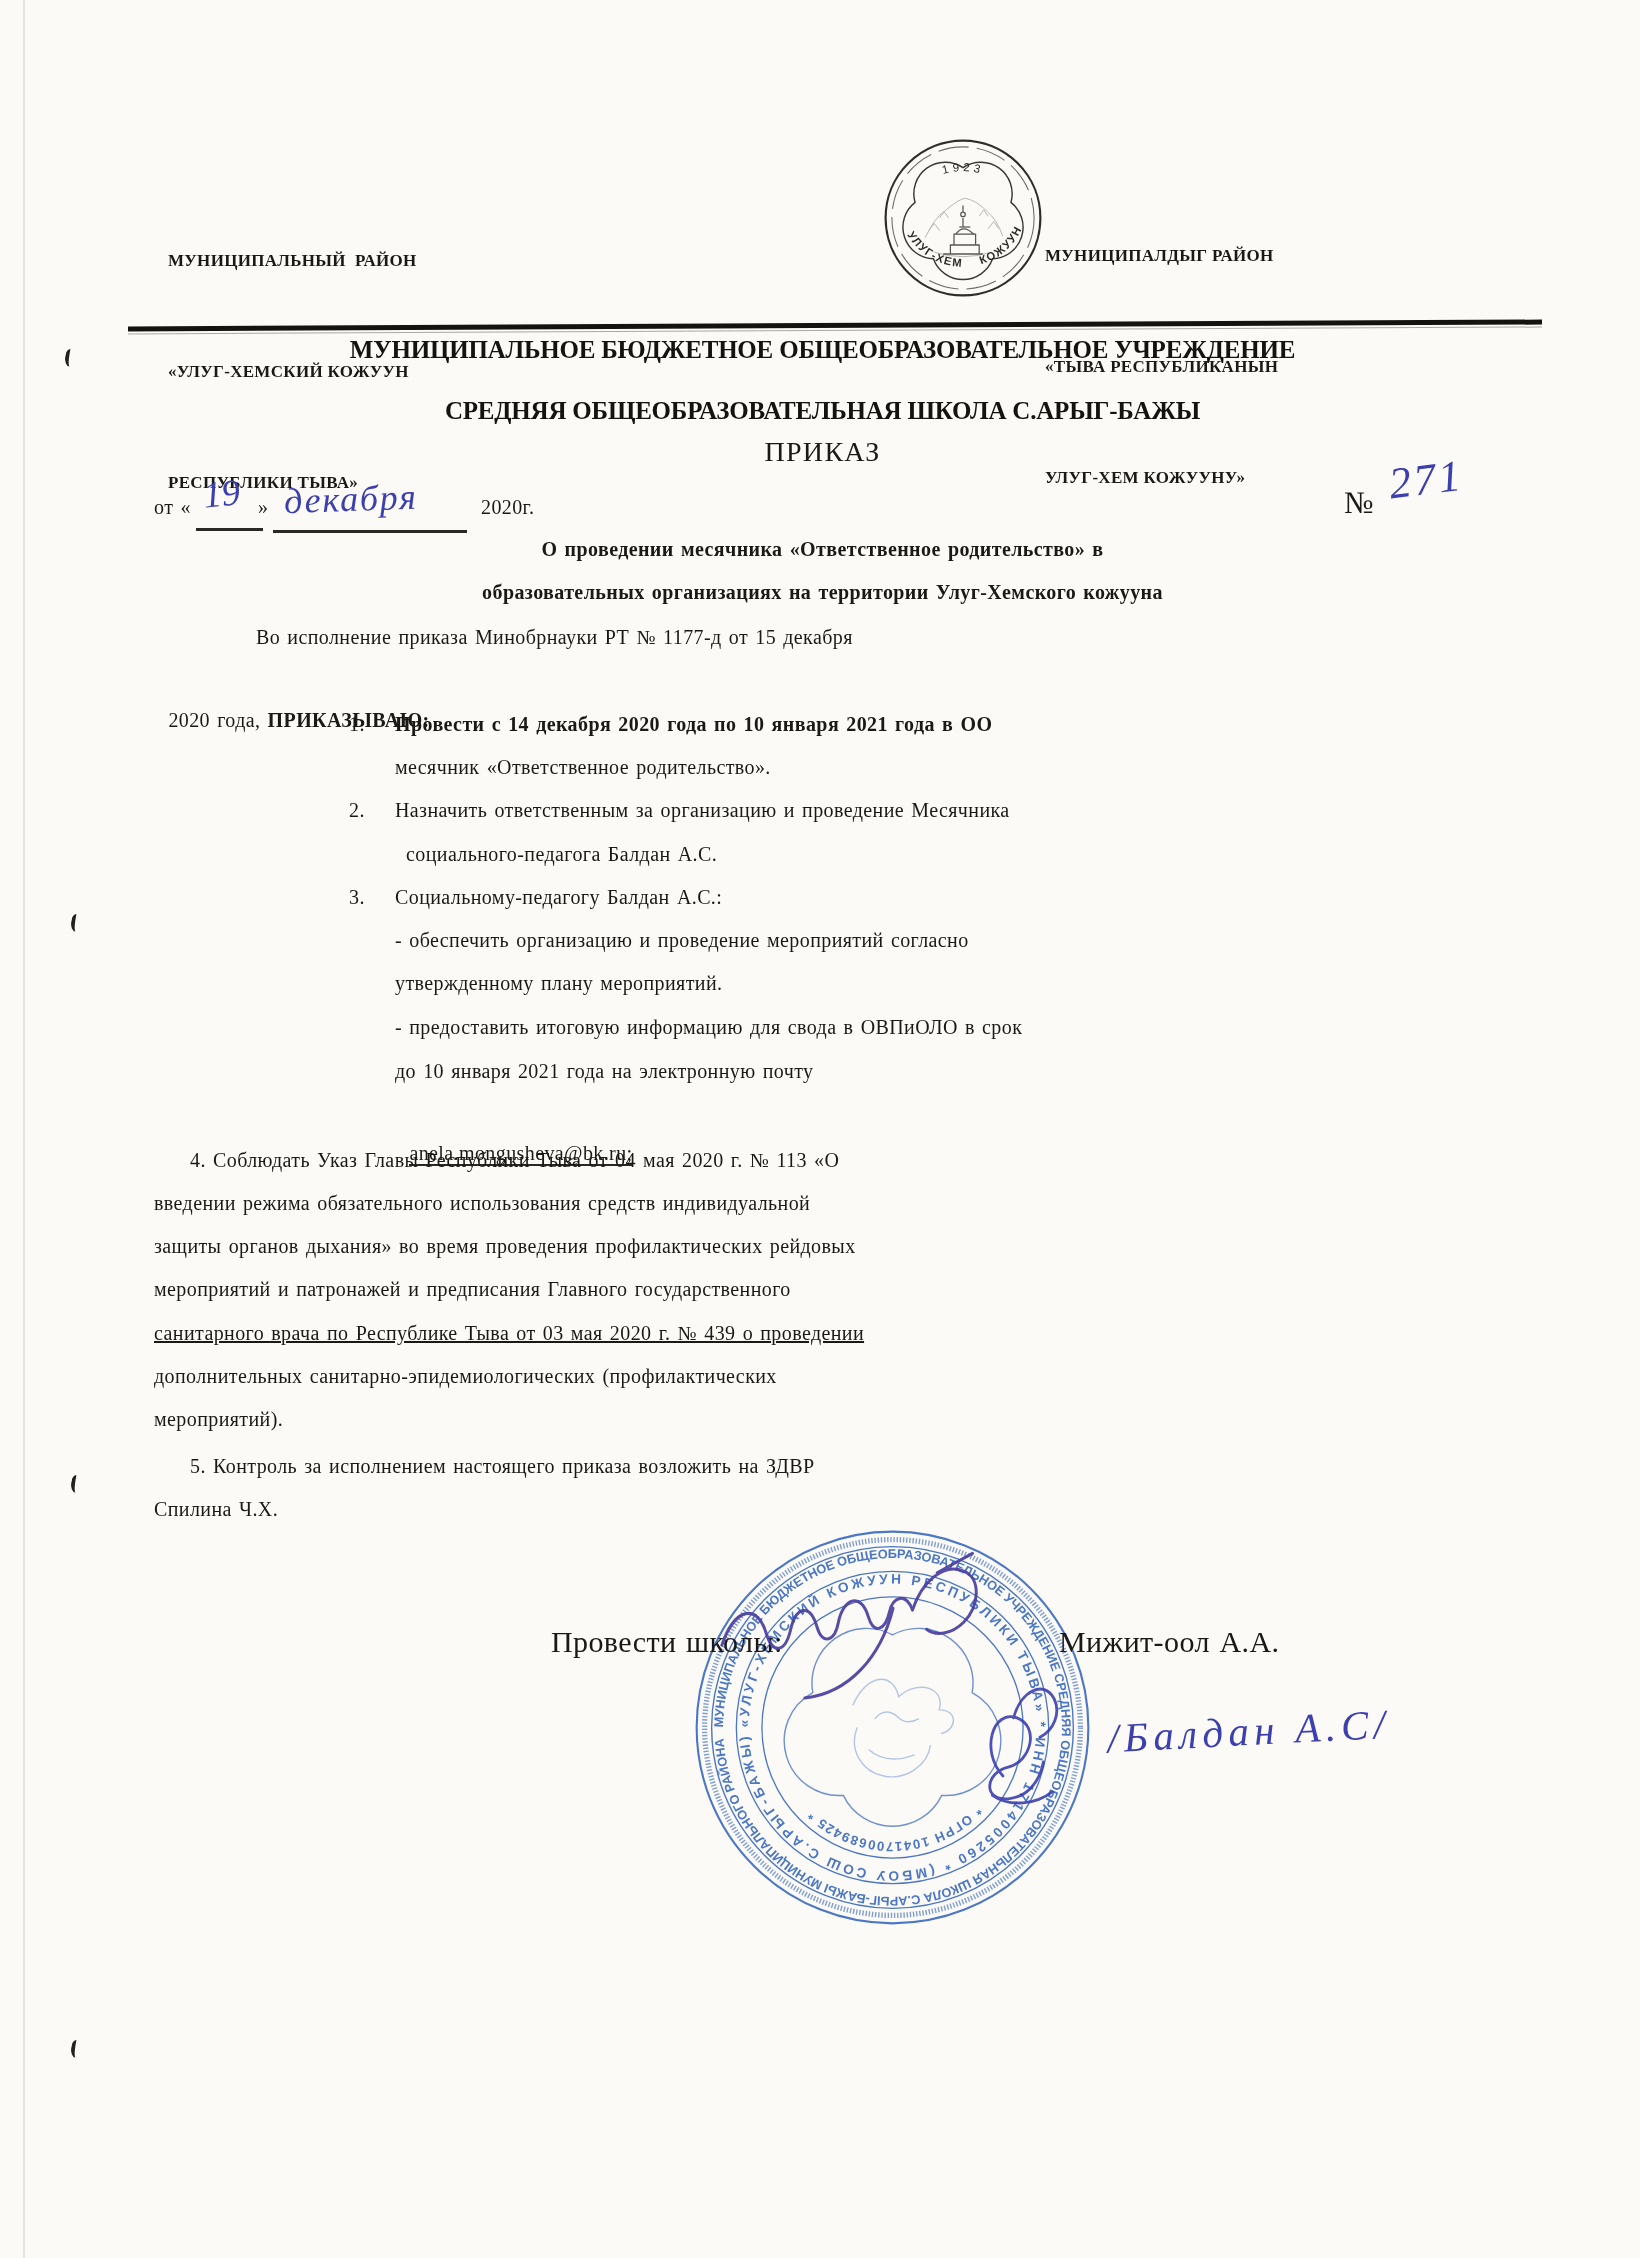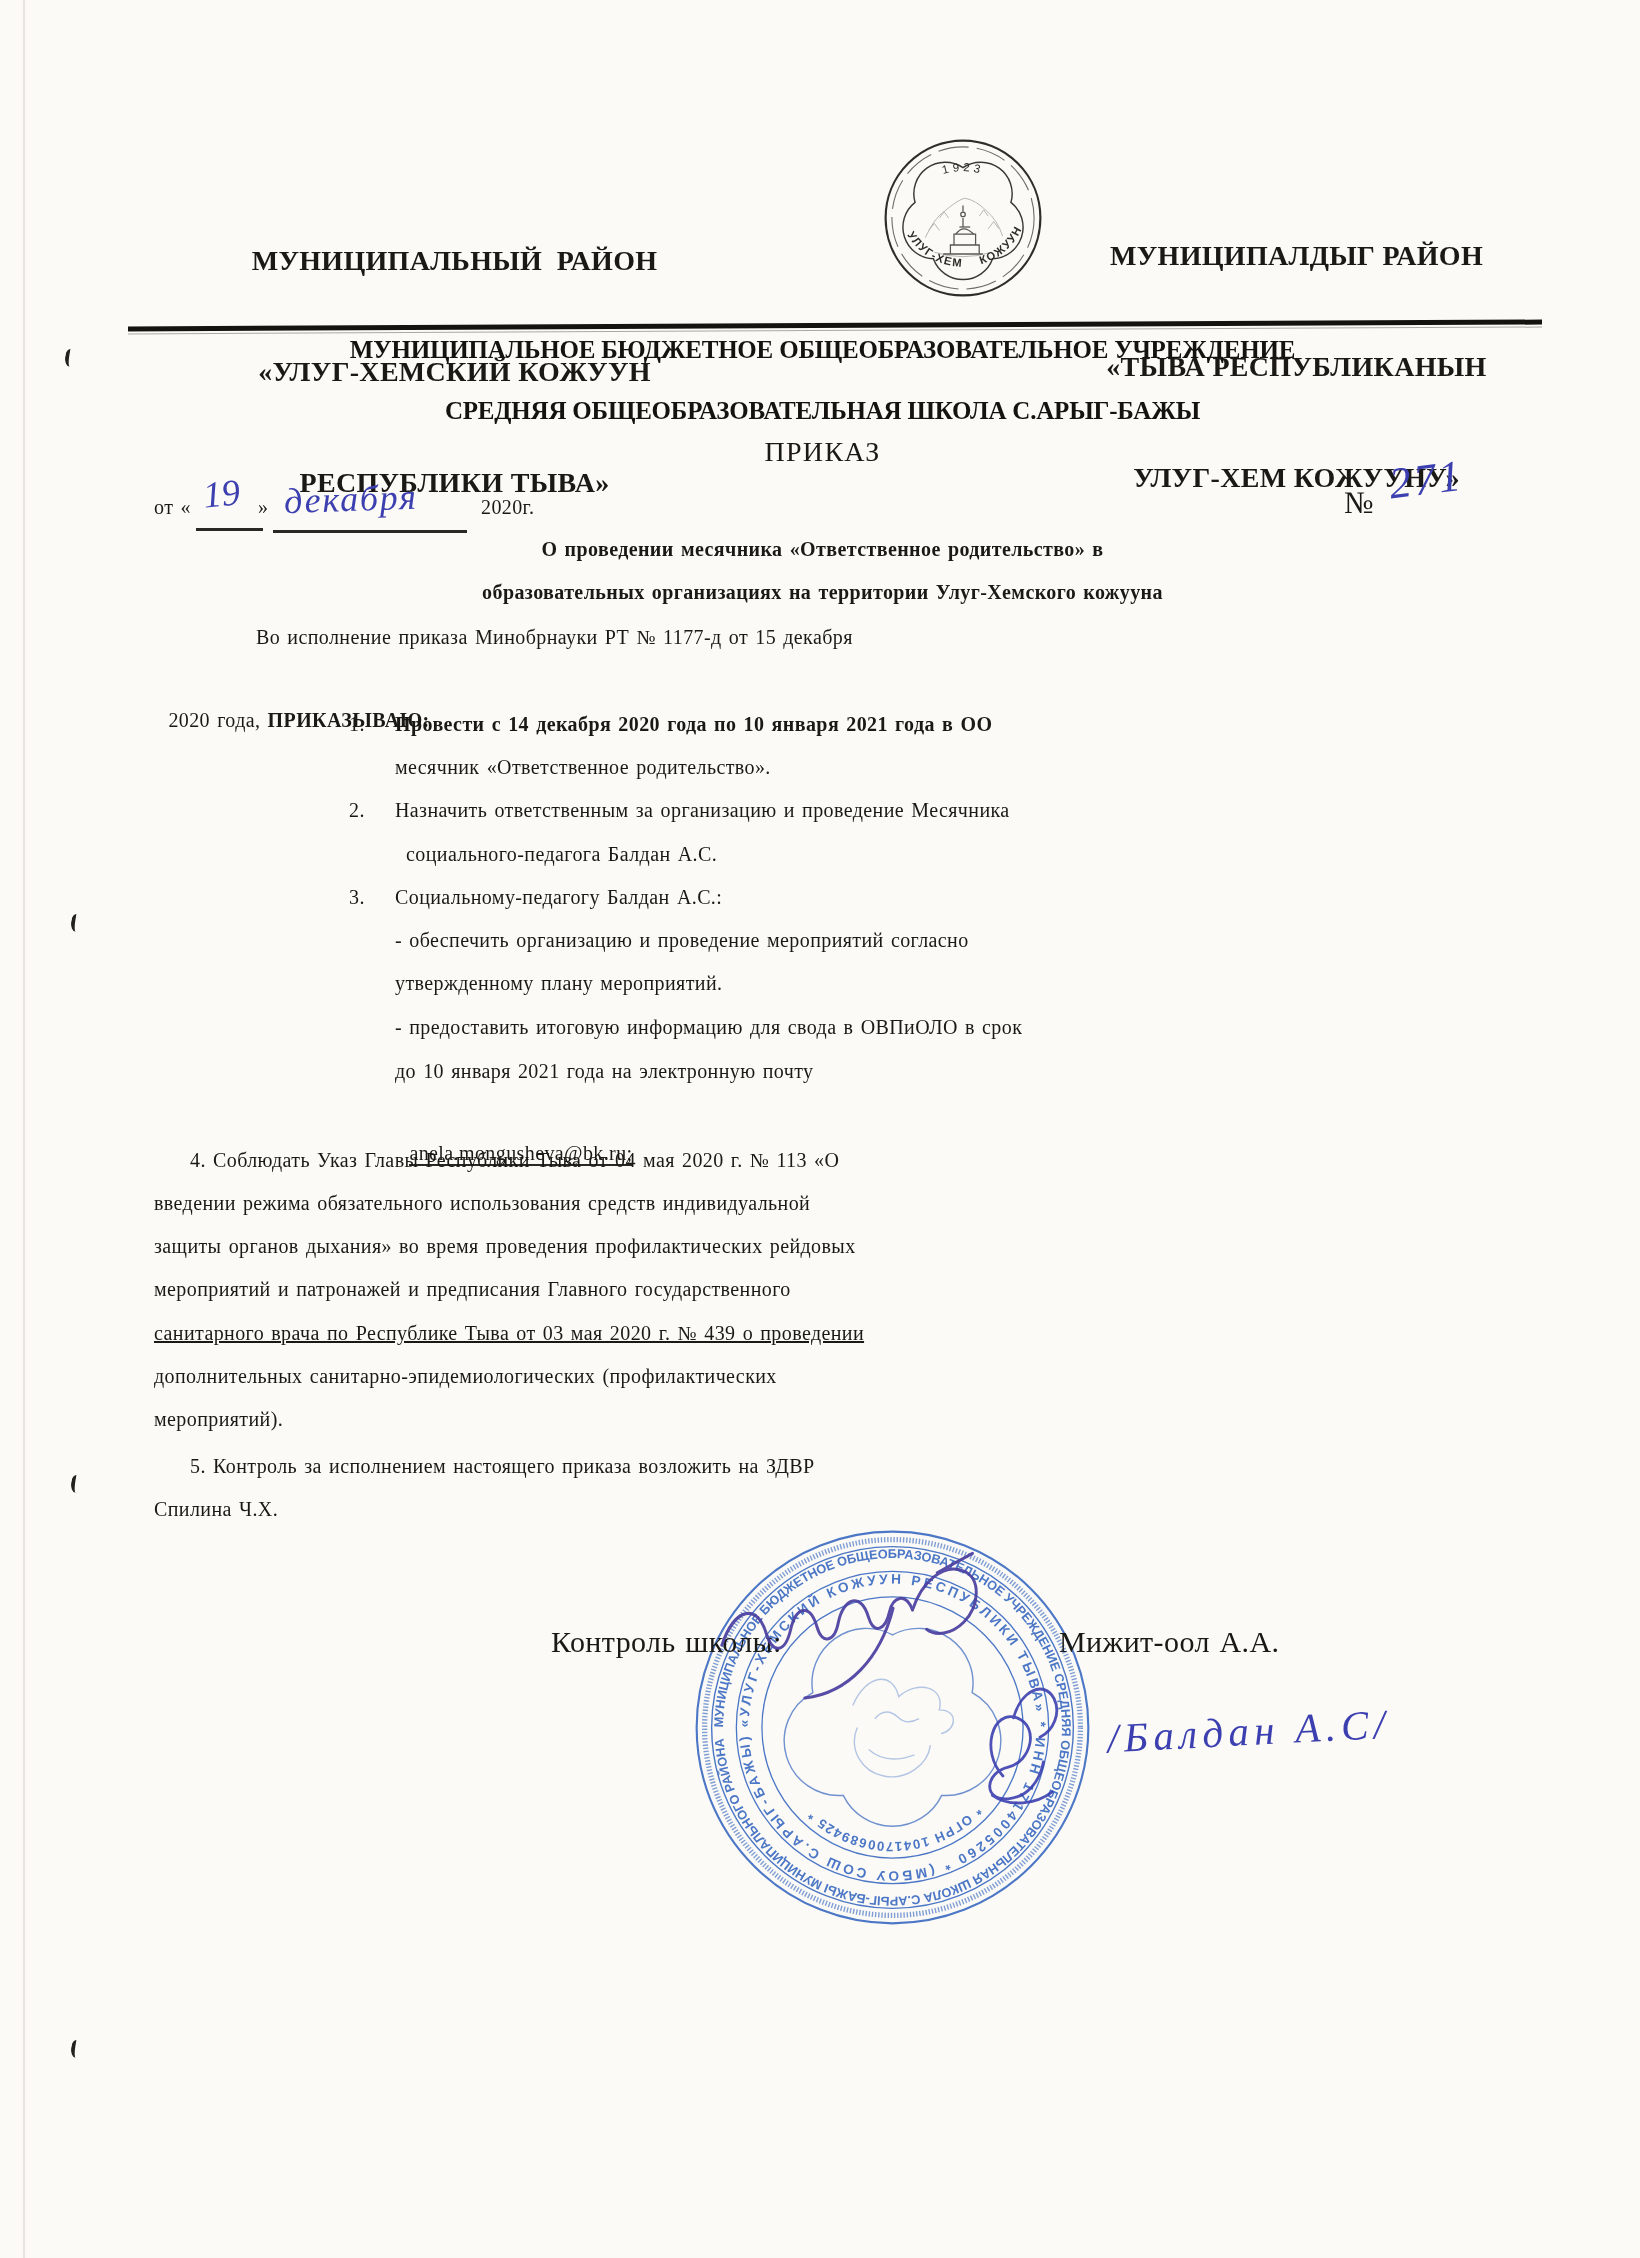--- a/index.html
+++ b/index.html
@@ -20,23 +20,22 @@
     color:#1b1916;
     white-space:pre;
     letter-spacing:0.4px;
     word-spacing:1.8px;
   }
   .b{font-weight:bold;}
   .center{left:154px;width:1337px;text-align:center;}
   .hdr{
     position:absolute;
     font-weight:bold;
-    font-size:28px;
+    font-size:17px;
     line-height:37px;
-    text-align:center;
     white-space:pre-wrap;
     letter-spacing:0.3px;
   }
   .orgline{
     position:absolute;left:154px;width:1337px;text-align:center;
     font-weight:bold;font-size:25px;letter-spacing:-0.2px;white-space:pre;
     color:#15130f;
   }
   .pen{
     position:absolute;
@@ -193,21 +192,21 @@
 
   <path d="M 225,120 A 62,62 0 0 1 315.3,185.6 A 62,62 0 0 1 280.8,301.9 A 62,62 0 0 1 169.2,301.9 A 62,62 0 0 1 134.7,185.6 A 62,62 0 0 1 225,120 Z" fill="none" stroke="#3e6cc2" stroke-width="1.6" opacity=".8"></path>
   <g stroke="#6f93d4" fill="none" stroke-width="1.6" opacity=".55">
     <path d="M180,200 C195,165 225,160 232,190 C255,170 285,180 278,205 C300,205 298,228 280,232"></path>
     <path d="M185,225 C175,250 190,275 215,280 C240,285 265,268 268,245"></path>
     <path d="M205,215 q12,-14 26,-2 q10,10 24,2"></path>
     <path d="M198,250 q20,18 52,6"></path>
   </g>
 </svg>
 
-<div class="line" style="left:551px;top:1622px;font-size:30px;">Контроль школы:</div>
+<div class="line" style="left:551px;top:1622px;font-size:30px;">Провести школы:</div>
 <div class="line" style="left:1059px;top:1622px;font-size:30px;">Мижит-оол А.А.</div>
 
 <svg class="abs" style="left:706px;top:1548px;" width="353" height="159" viewBox="0 0 400 180">
   <g stroke="#4b3fa0" stroke-width="3.4" fill="none" stroke-linecap="round" opacity=".92">
     <path d="M 18,110 C 32,68 58,62 68,96 C 76,122 90,118 96,92 C 102,66 118,62 126,90 C 132,110 146,106 150,84 C 156,56 176,50 184,78 C 190,98 203,94 208,72 C 212,55 226,50 234,70"></path>
     <path d="M 234,70 C 244,40 268,16 292,26 C 312,34 310,66 292,84 C 278,98 260,100 250,92"></path>
     <path d="M 262,28 L 302,6"></path>
     <path d="M 212,68 C 198,124 162,164 112,170"></path>
   </g>
 </svg>

